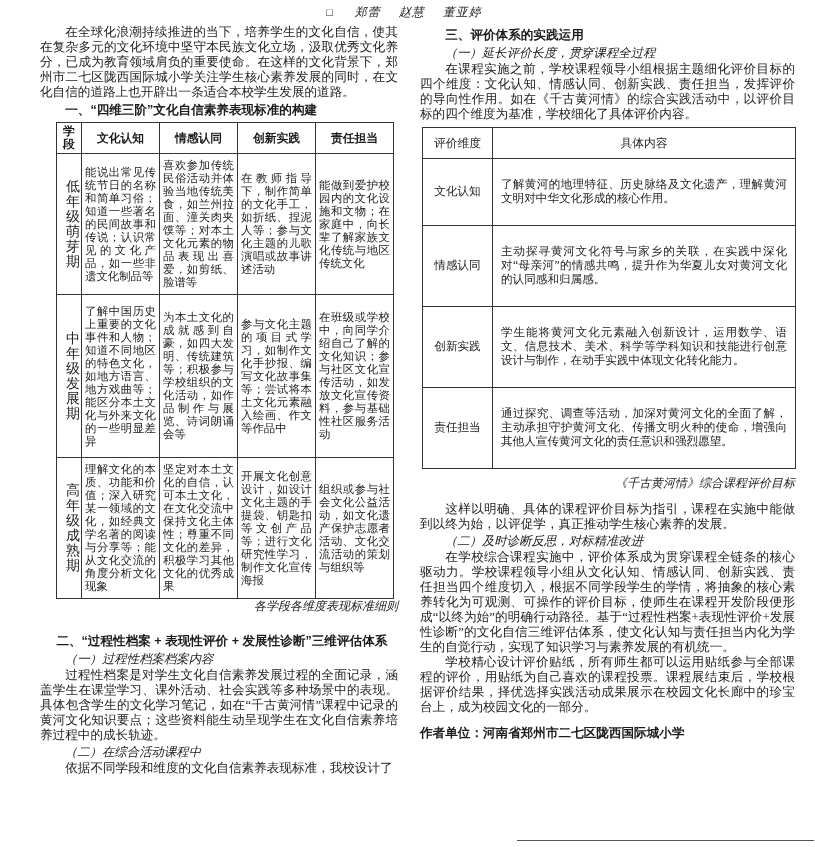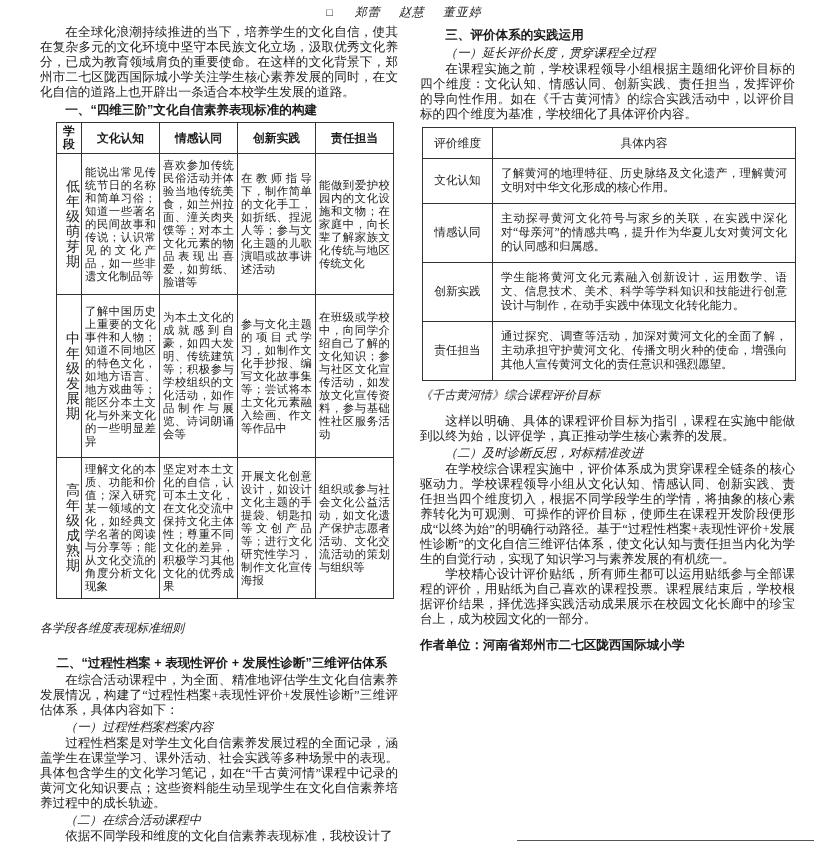--- a/index.html
+++ b/index.html
@@ -17,37 +17,37 @@
   .col { position:absolute; top:25px; }
   .col-left  { left:40px;  width:358px; }
   .col-right { left:420px; width:375px; }
   p.body { margin:0; font-size:12.6px; line-height:15px; text-align:justify; text-justify:inter-ideograph; }
   .indent { text-indent:2em; }
   h3.sec {
     margin:2px 0 1px 0; font-family:"Liberation Sans","DejaVu Sans",sans-serif;
     font-size:12.6px; font-weight:bold; line-height:17px; text-indent:2em; text-align:left;
   }
   p.kai { margin:1px 0; font-size:12.4px; line-height:16px; font-style:italic; text-indent:2em; }
-  .caption { text-align:left; font-style:italic; font-size:12px; line-height:14px; }
-  .caption-1 { margin:22px 0 20px 0; }
+  .caption { text-align:right; font-style:italic; font-size:12px; line-height:14px; }
+  .caption-1 { margin:0 0 20px 0; }
   .caption-2 { margin:7px 0 12px 0; }
   table { border-collapse:collapse; table-layout:fixed; }
   #table1 { margin:3px 0 0 16px; width:337px; font-size:11.4px; line-height:13px; }
   #table1 th, #table1 td { border:1px solid #333; vertical-align:middle; }
   #table1 thead th { font-weight:bold; text-align:center; height:24px; font-size:11.8px; padding:2px; }
   #table1 td.content { text-align:justify; padding:5px 3px; }
   #table1 th.stage { text-align:right; word-break:break-all; padding:2px 1px; line-height:15px; font-weight:normal; font-size:14px; }
   #table1 tbody tr.r1 { height:122px; }
   #table1 tbody tr.r2 { height:163px; }
   #table1 tbody tr.r3 { height:112px; }
   #table2 { margin:5px 0 0 2px; width:373px; font-size:11.6px; line-height:14px; }
   #table2 th, #table2 td { border:1px solid #333; vertical-align:middle; }
   #table2 thead th { font-weight:normal; text-align:center; height:26px; padding:2px; font-size:11.8px;margin-left:27px; }
   #table2 td.dim { text-align:center; }
-  #table2 td.content { text-align:justify; padding:8px 8px;font-family:Liberation Serif, serif; }
+  #table2 td.content { text-align:justify; padding:19px 8px;font-family:Liberation Serif, serif; }
   .author {
     margin-top:10px; font-family:"Liberation Sans","DejaVu Sans",sans-serif;
     font-weight:bold; font-size:12.6px; text-align:left; padding-right:36px; line-height:16px;
   }
   .bottom-rule { position:absolute; left:517px; top:840px; width:297px; height:1px; background:#555; }
   .mb2 { margin-bottom:2px; }
 </style>
 </head>
 <body>
 
@@ -102,21 +102,20 @@
           <td class="content">理解文化的本质、功能和价值；深入研究某一领域的文化，如经典文学名著的阅读与分享等；能从文化交流的角度分析文化现象</td>
           <td class="content">坚定对本土文化的自信，认可本土文化，在文化交流中保持文化主体性；尊重不同文化的差异，积极学习其他文化的优秀成果</td>
           <td class="content">开展文化创意设计，如设计文化主题的手提袋、钥匙扣等文创产品等；进行文化研究性学习，制作文化宣传海报</td>
           <td class="content">组织或参与社会文化公益活动，如文化遗产保护志愿者活动、文化交流活动的策划与组织等</td>
         </tr>
       </tbody>
     </table>
     <div class="caption caption-1">各学段各维度表现标准细则</div>
 
     <h3 class="sec" style="text-indent:1.3em;">二、“过程性档案 + 表现性评价 + 发展性诊断”三维评估体系</h3>
-    <p class="body indent">在综合活动课程中，为全面、精准地评估学生文化自信素养发展情况，构建了“过程性档案+表现性评价+发展性诊断”三维评估体系，具体内容如下：</p>
     <p class="kai">（一）过程性档案档案内容</p>
     <p class="body indent">过程性档案是对学生文化自信素养发展过程的全面记录，涵盖学生在课堂学习、课外活动、社会实践等多种场景中的表现。具体包含学生的文化学习笔记，如在“千古黄河情”课程中记录的黄河文化知识要点；这些资料能生动呈现学生在文化自信素养培养过程中的成长轨迹。</p>
     <p class="kai">（二）在综合活动课程中</p>
     <p class="body indent">依据不同学段和维度的文化自信素养表现标准，我校设计了</p>
   </div>
 
   <div class="col col-right">
 
     <h3 class="sec">三、评价体系的实践运用</h3>
     <p class="kai">（一）延长评价长度，贯穿课程全过程</p>

